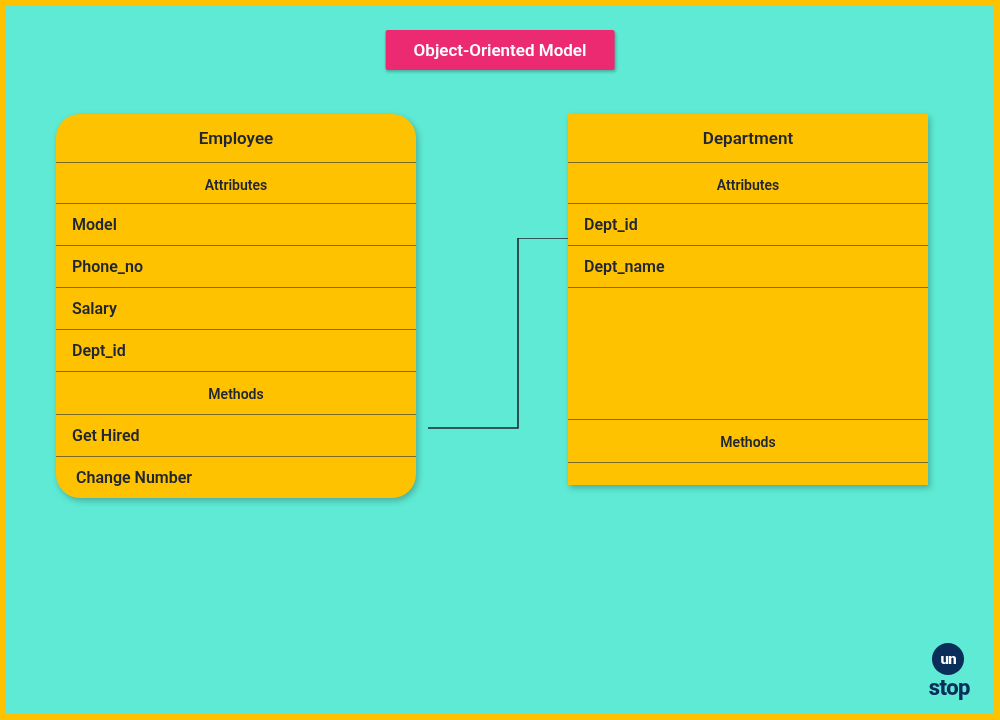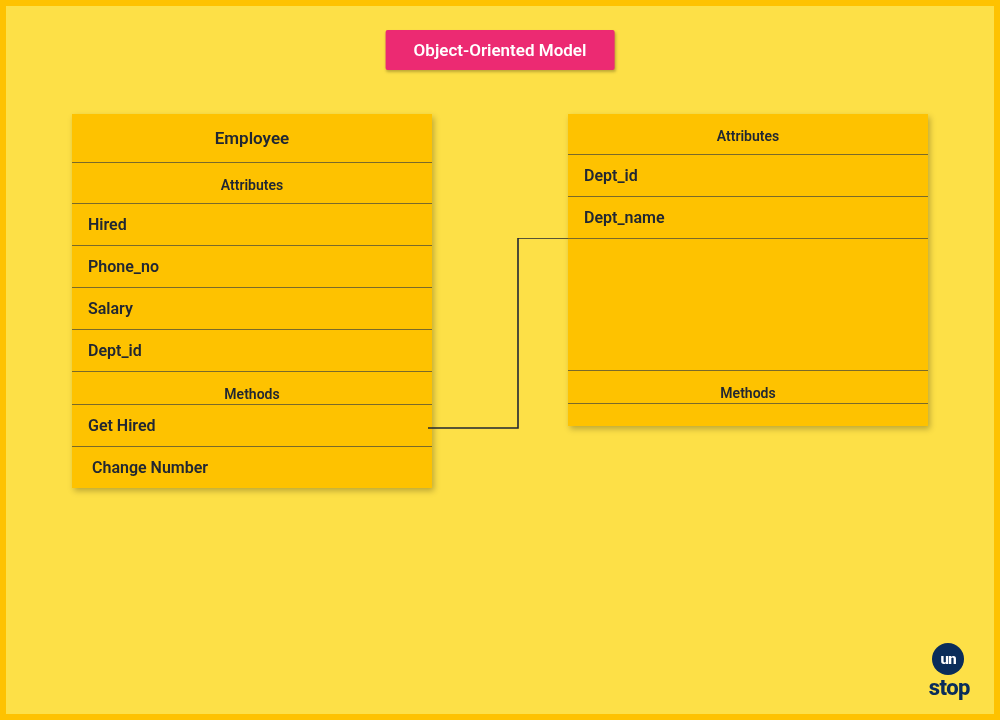--- a/index.html
+++ b/index.html
@@ -9,21 +9,21 @@
     height: 720px;
     font-family: -apple-system, BlinkMacSystemFont, "Segoe UI", Roboto, "Helvetica Neue", Arial, sans-serif;
     background: #fff;
   }
   .outer-frame {
     position: relative;
     box-sizing: border-box;
     width: 1000px;
     height: 720px;
     border: 6px solid #fec200;
-    background: #fde047;
+    background: #5eead4;
   }
   .title-pill {
     position: absolute;
     top: 24px;
     left: 50%;
     transform: translateX(-50%);
     background: #ec2a72;
     color: #fff;
     font-weight: 600;
     font-size: 17px;
@@ -33,32 +33,32 @@
   }
   .class-box {
     position: absolute;
     width: 360px;
     background: #fec200;
     box-shadow: 2px 3px 6px rgba(0,0,0,0.25);
     color: #212732;
     font-size: 16px;
     font-weight: 600;
   }
-  .class-box.left  { left: 66px;  top: 108px; }
+  .class-box.left  { left: 50px;  top: 108px; border-radius: 24px; }
   .class-box.right { left: 562px; top: 108px; }
   .row {
     box-sizing: border-box;
     border-bottom: 1px solid #7a6a2a;
     padding: 12px 16px;
     display: flex;
     align-items: center;
   }
   .row.header { justify-content: center; padding: 14px 16px; font-size: 17px; }
   .row.section { justify-content: center; padding: 14px 16px 10px 16px; font-size: 14px; }
-  .row.tall-section { padding-top: 14px; padding-bottom: 2px; }
+  .row.tall-section { padding-top: 14px; padding-bottom: 12px; }
   .row.item { padding: 11px 16px; }
   .row.no-border { border-bottom: none; padding-left: 20px; }
   .filler {
     border-bottom: 1px solid #7a6a2a;
     box-sizing: border-box;
   }
   
   .connector {
     position: absolute;
     pointer-events: none;
@@ -92,30 +92,31 @@
 </head>
 <body>
 
 <div class="outer-frame">
 
   <div class="title-pill">Object-Oriented Model</div>
 
   <div class="class-box left">
     <div class="row header">Employee</div>
     <div class="row section">Attributes</div>
-    <div class="row item">Hired</div>
+    <div class="row item">Model</div>
     <div class="row item">Phone_no</div>
     <div class="row item">Salary</div>
     <div class="row item">Dept_id</div>
     <div class="row section tall-section">Methods</div>
     <div class="row item">Get Hired</div>
     <div class="row item no-border">Change Number</div>
   </div>
 
   <div class="class-box right">
+    <div class="row header">Department</div>
     <div class="row section">Attributes</div>
     <div class="row item">Dept_id</div>
     <div class="row item">Dept_name</div>
 
     <div class="filler" style="height:132px"></div>
     <div class="row section tall-section">Methods</div>
     <div class="row item no-border" style="height:20px"></div>
   </div>
 
   <svg class="connector" style="left:422px; top:232px; width:140px; height:200px;">

